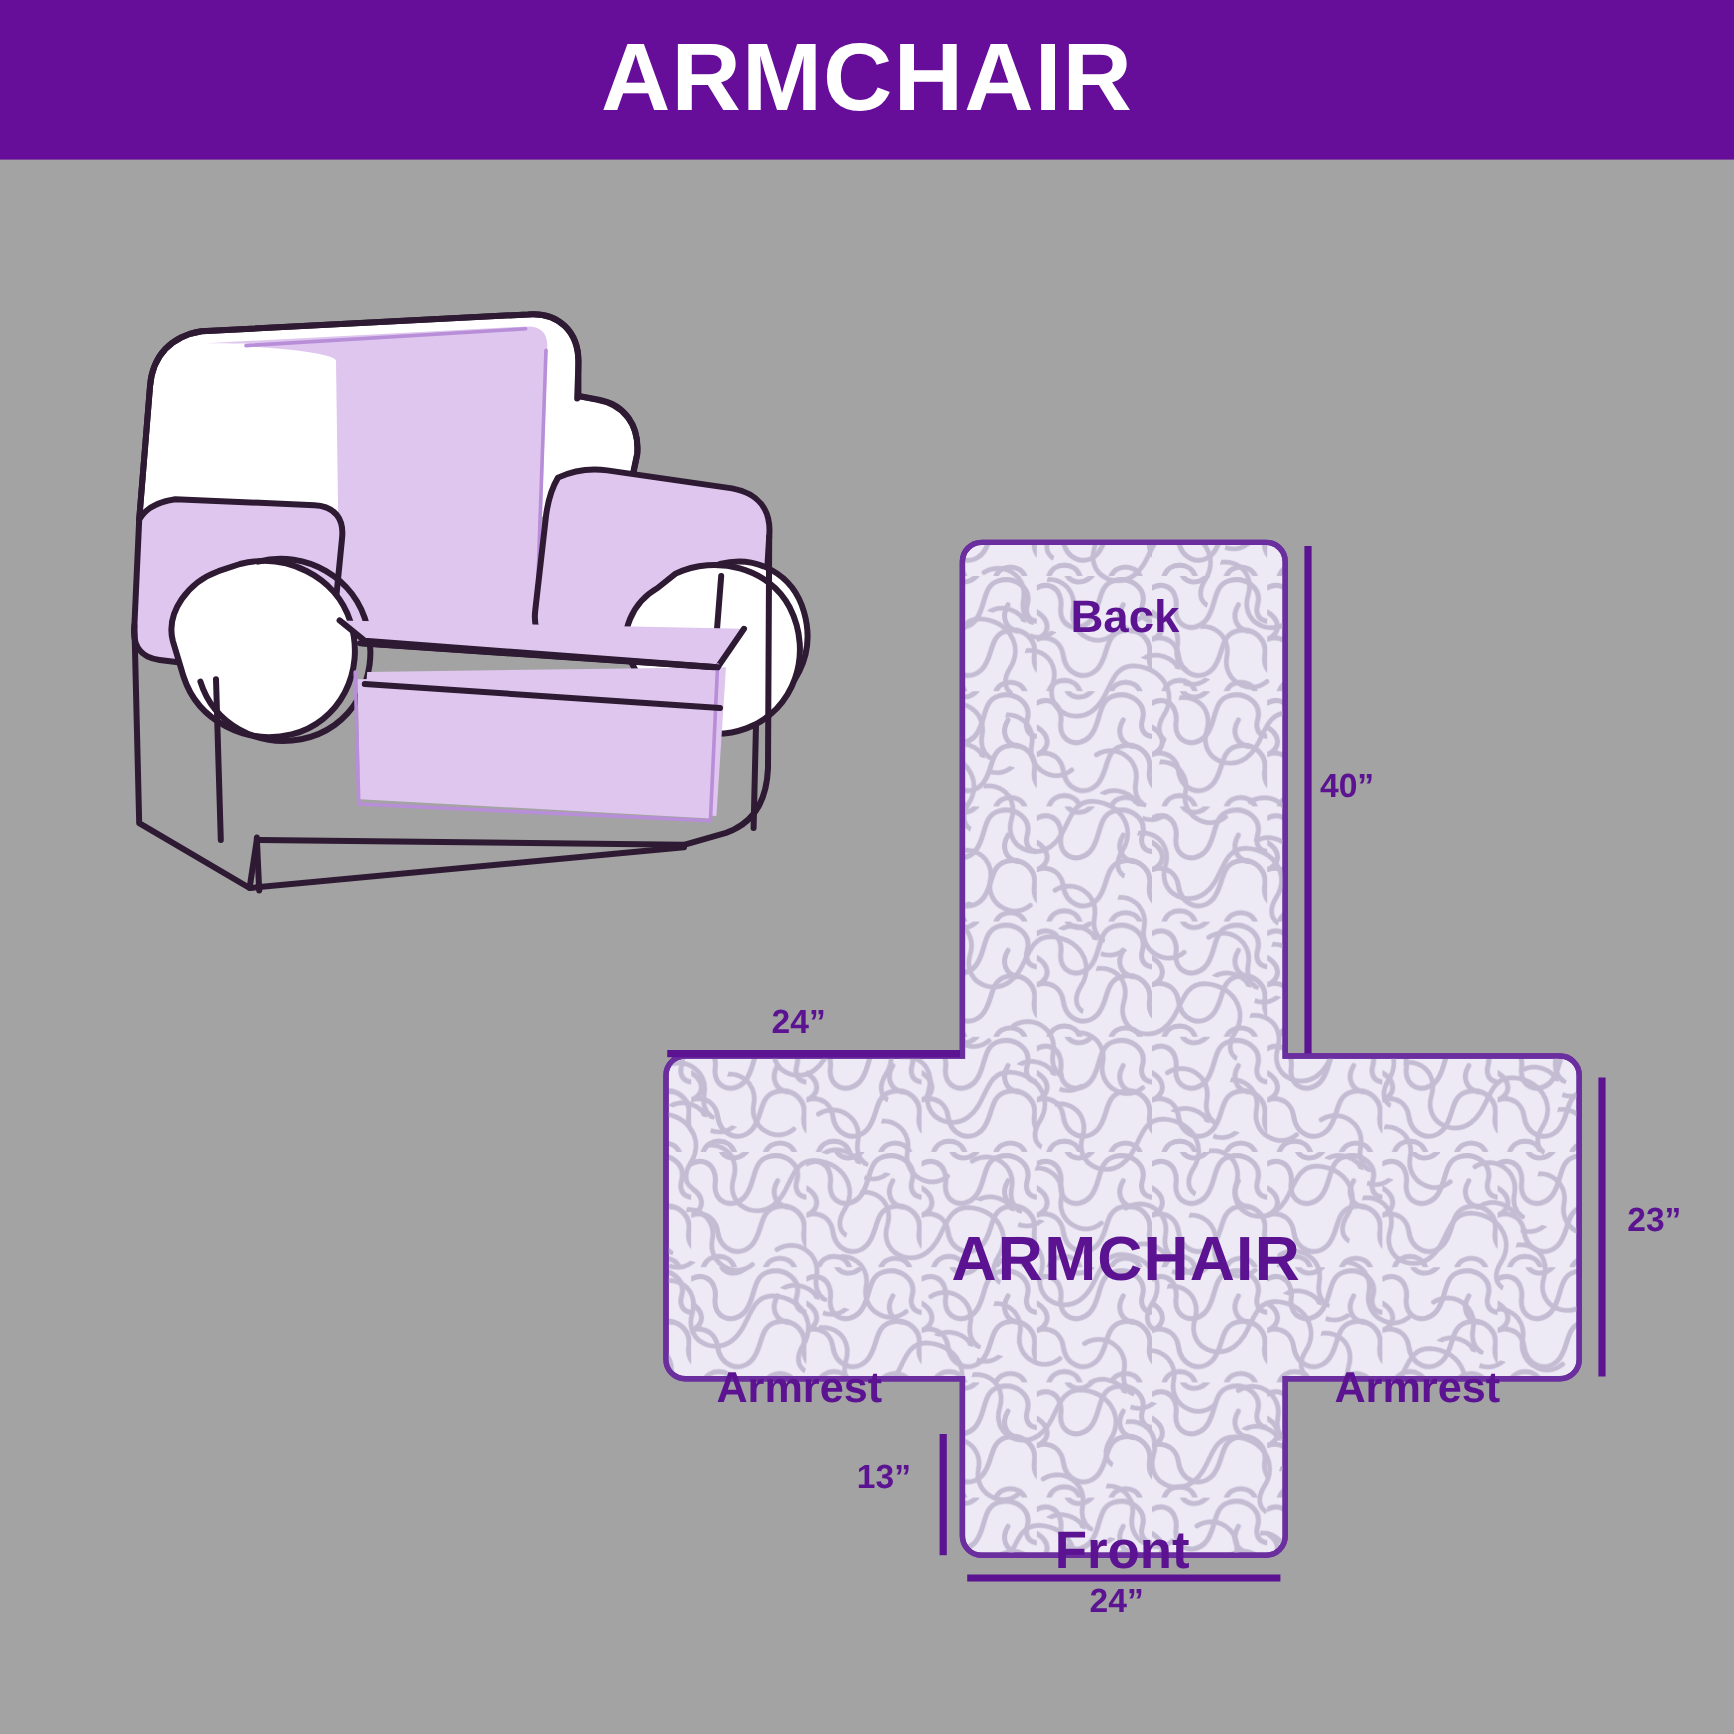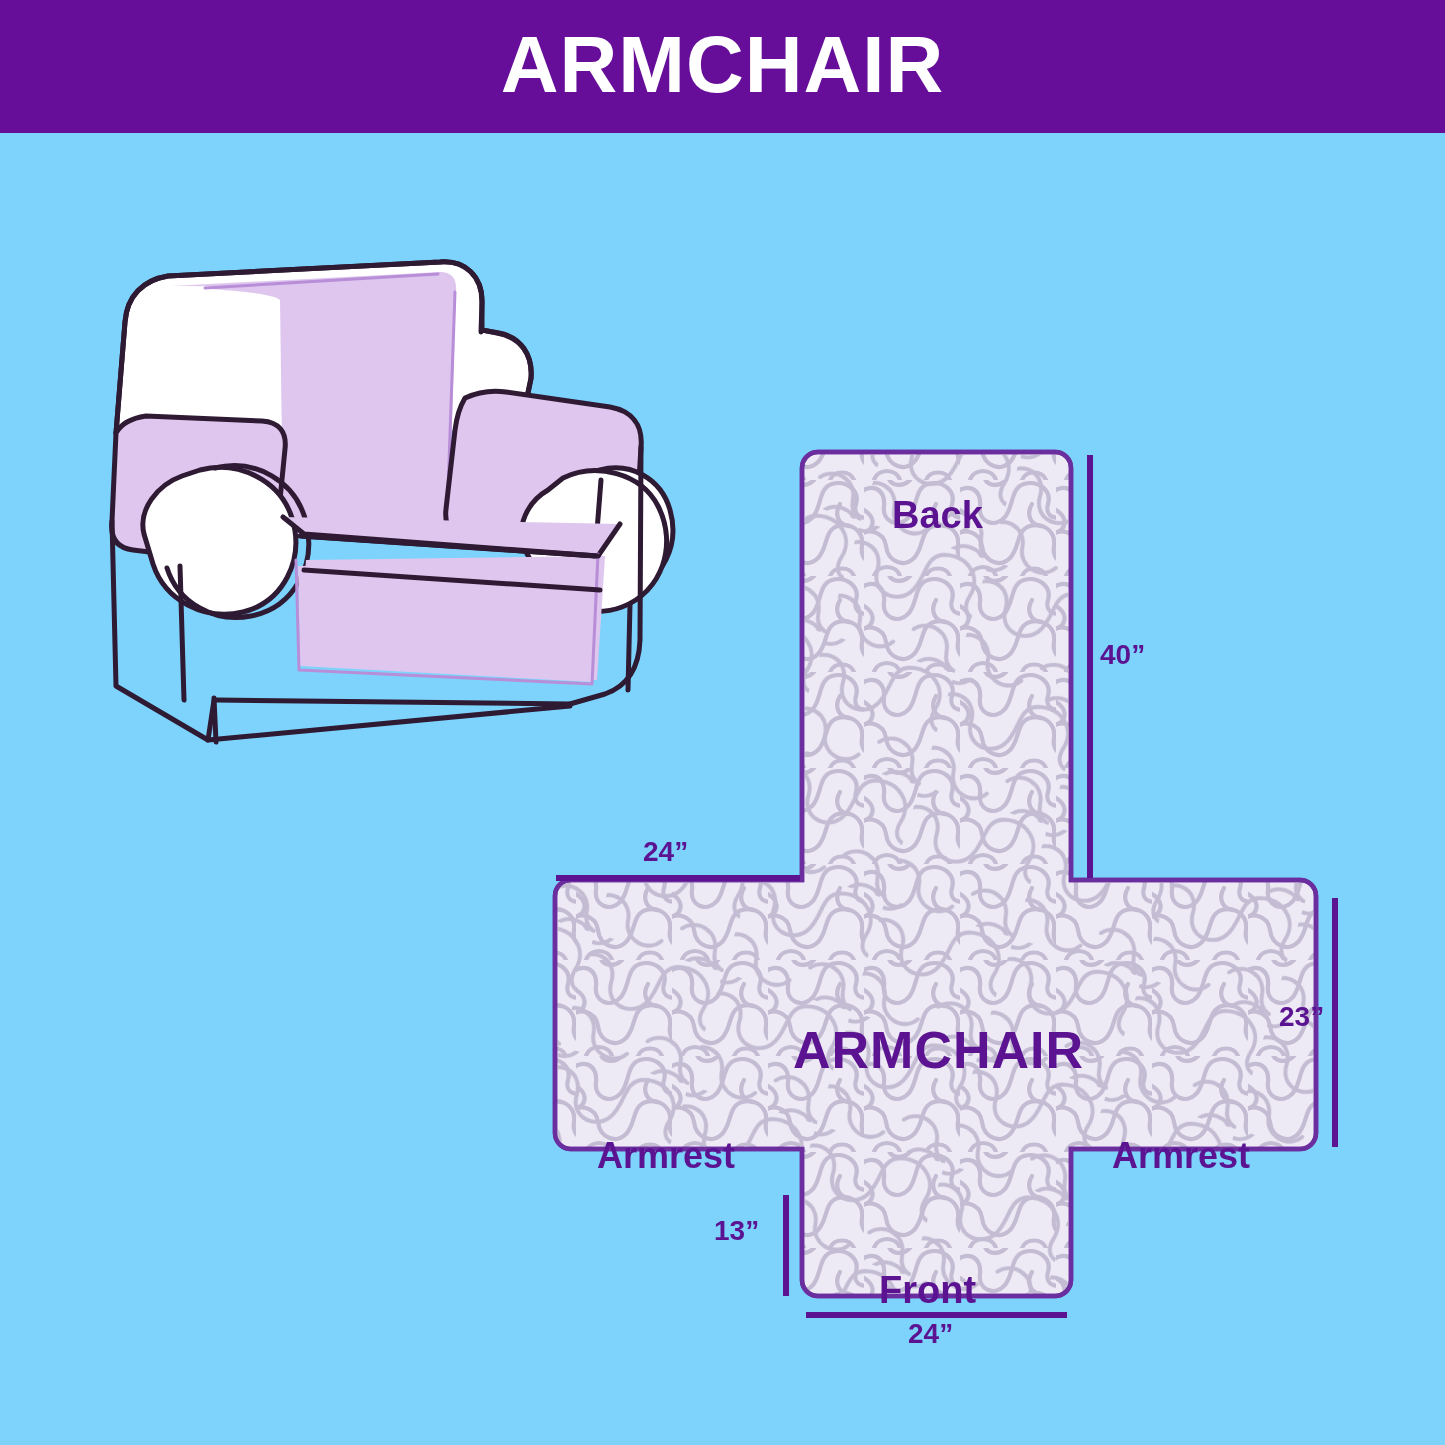--- a/index.html
+++ b/index.html
@@ -7,21 +7,21 @@
     padding: 0;
     background: #ffffff;
   }
   body {
     font-family: "Liberation Sans", sans-serif;
   }
   #page {
     position: relative;
     width: 1445px;
     height: 1445px;
-    background: #7dd3fc;
+    background: #a3a3a3;
     overflow: hidden;
   }
 
   
   #header-band {
     position: absolute;
     left: 0;
     top: 0;
     width: 1445px;
     height: 133px;
@@ -68,24 +68,24 @@
     font-weight: 700;
     font-size: 28px;
     line-height: 1;
     white-space: nowrap;
   }
 
   #label-back      { left: 892px;  top: 468px;  font-size: 38px; }
   #label-armchair  { left: 793px;  top: 996px;  font-size: 52px; letter-spacing: 1px; }
   #label-armrest-l { left: 597px;  top: 1110px; font-size: 36px; }
   #label-armrest-r { left: 1112px; top: 1110px; font-size: 36px; }
-  #label-front     { left: 879px;  top: 1243px; font-size: 38px; }
+  #label-front     { left: 879px;  top: 1243px; font-size: 44px; }
 
   #dim-40   { left: 1100px; top: 641px; }
-  #dim-23   { left: 1279px; top: 1003px; text-align: right; }
+  #dim-23   { left: 1356px; top: 1003px; text-align: right; }
   #dim-13   { left: 714px;  top: 1217px; }
   #dim-24-t { left: 643px;  top: 838px; }
   #dim-24-b { left: 908px;  top: 1320px; }
 </style>
 </head>
 <body>
 
 <div id="page">
 
   <div id="header-band">

